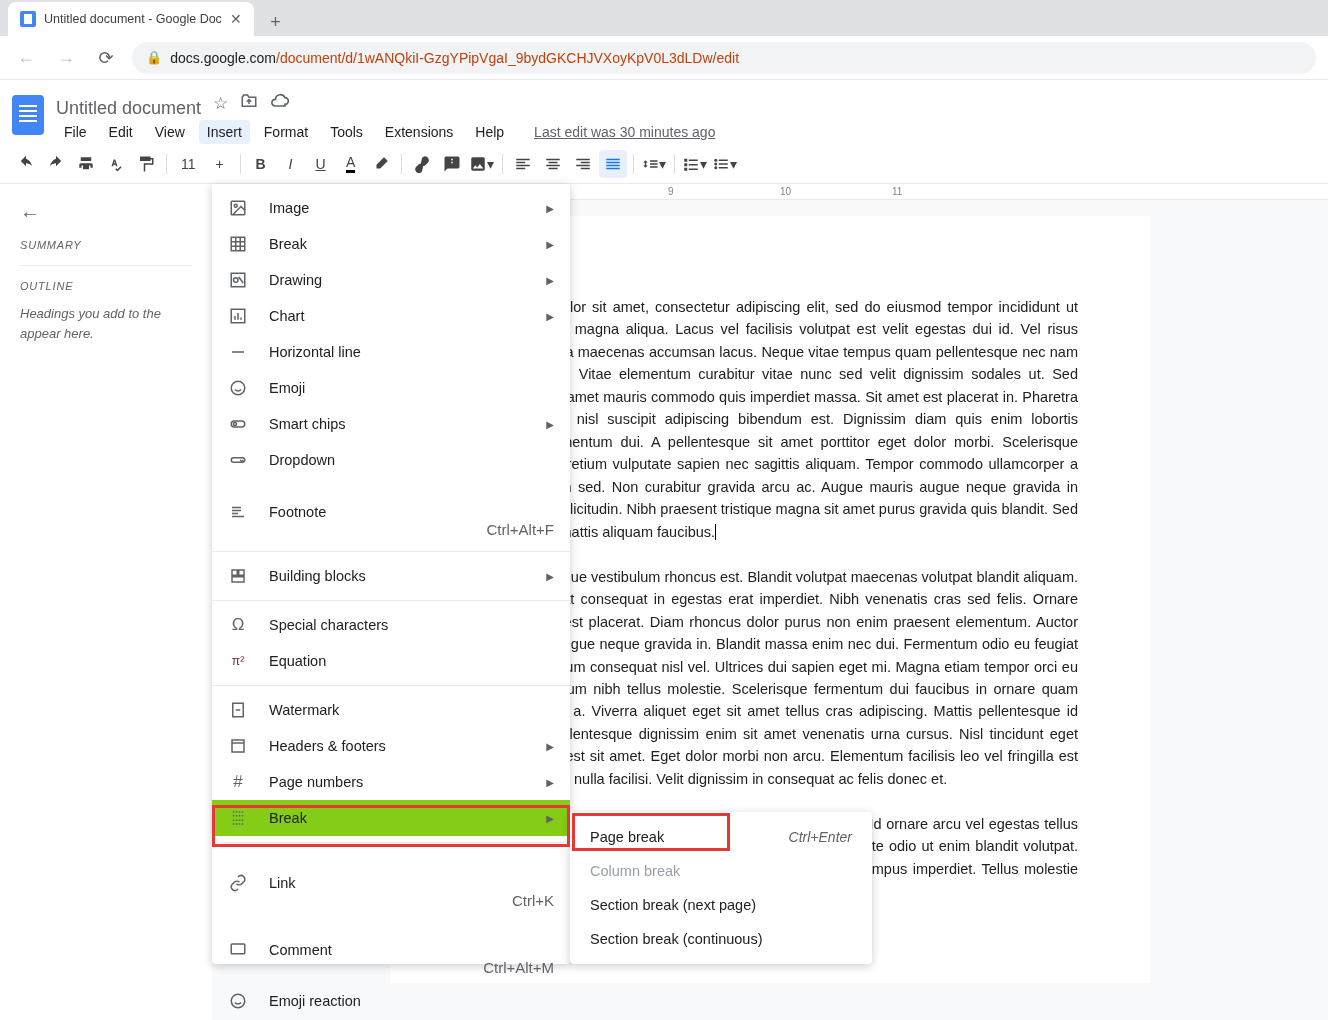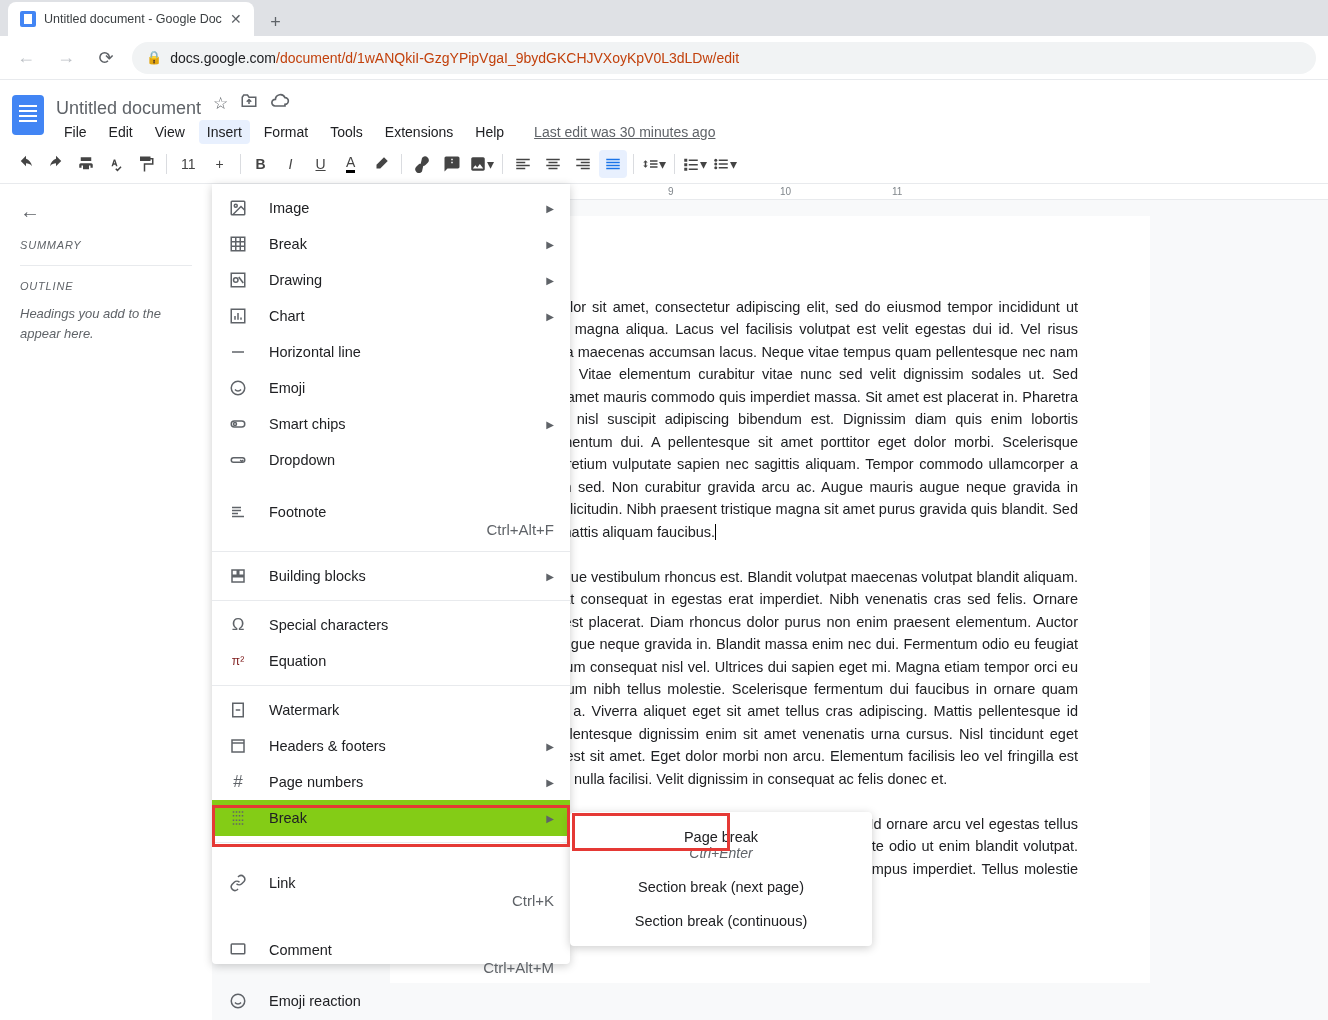--- a/index.html
+++ b/index.html
@@ -63,21 +63,21 @@
     .dd-item { display: flex; align-items: center; padding: 7px 16px; cursor: pointer; gap: 21px; min-height: 36px; }
     .dd-item.hovered { background: #84cc16; }
     .dd-icon { width: 20px; height: 20px; display: flex; align-items: center; justify-content: center; color: #5f6368; flex-shrink: 0; }
     .dd-label { flex: 1; }
     .dd-shortcut { color: #5f6368; font-size: 15px; margin-top: 36px; }
     .dd-arrow { color: #5f6368; font-size: 10px; }
     .dd-sep { height: 1px; background: #e8eaed; margin: 6px 0; }
 
     
     .submenu { position: absolute; top: 628px; left: 570px; width: 302px; background: #fff; box-shadow: 0 2px 10px rgba(0,0,0,0.2); z-index: 101; font-size: 14.5px; padding: 8px 0; border-radius: 4px; }
-    .sm-item { display: flex; align-items: center; padding: 9px 20px; cursor: pointer; flex-direction: column; }
+    .sm-item { display: flex; align-items: center; padding: 9px 20px; cursor: pointer; }
     .sm-item.disabled { color: #9aa0a6; cursor: default; }
     .sm-label { flex: 1; }
     .sm-shortcut { color: #5f6368; font-size: 14px; font-style: italic; }
 
     
     .highlight-box { position: absolute; border: 3px solid #e53935; z-index: 200; pointer-events: none; }
     .hb1 { top: 621px; left: 212px; width: 358px; height: 42px; }
     .hb2 { top: 629px; left: 572px; width: 158px; height: 38px; }
   </style>
 </head>
@@ -442,20 +442,23 @@
         </span>
         <span class="dd-label">Emoji reaction</span>
       </div>
     </div>
 
   <div class="submenu" id="break-submenu">
       <div class="sm-item">
         <span class="sm-label">Page break</span>
         <span class="sm-shortcut">Ctrl+Enter</span>
       </div>
+      <div class="sm-item disabled">
+        <span class="sm-label">Column break</span>
+      </div>
       <div class="sm-item">
         <span class="sm-label">Section break (next page)</span>
       </div>
       <div class="sm-item">
         <span class="sm-label">Section break (continuous)</span>
       </div>
     </div>
 
   <div class="highlight-box hb1"></div>
   <div class="highlight-box hb2"></div>

